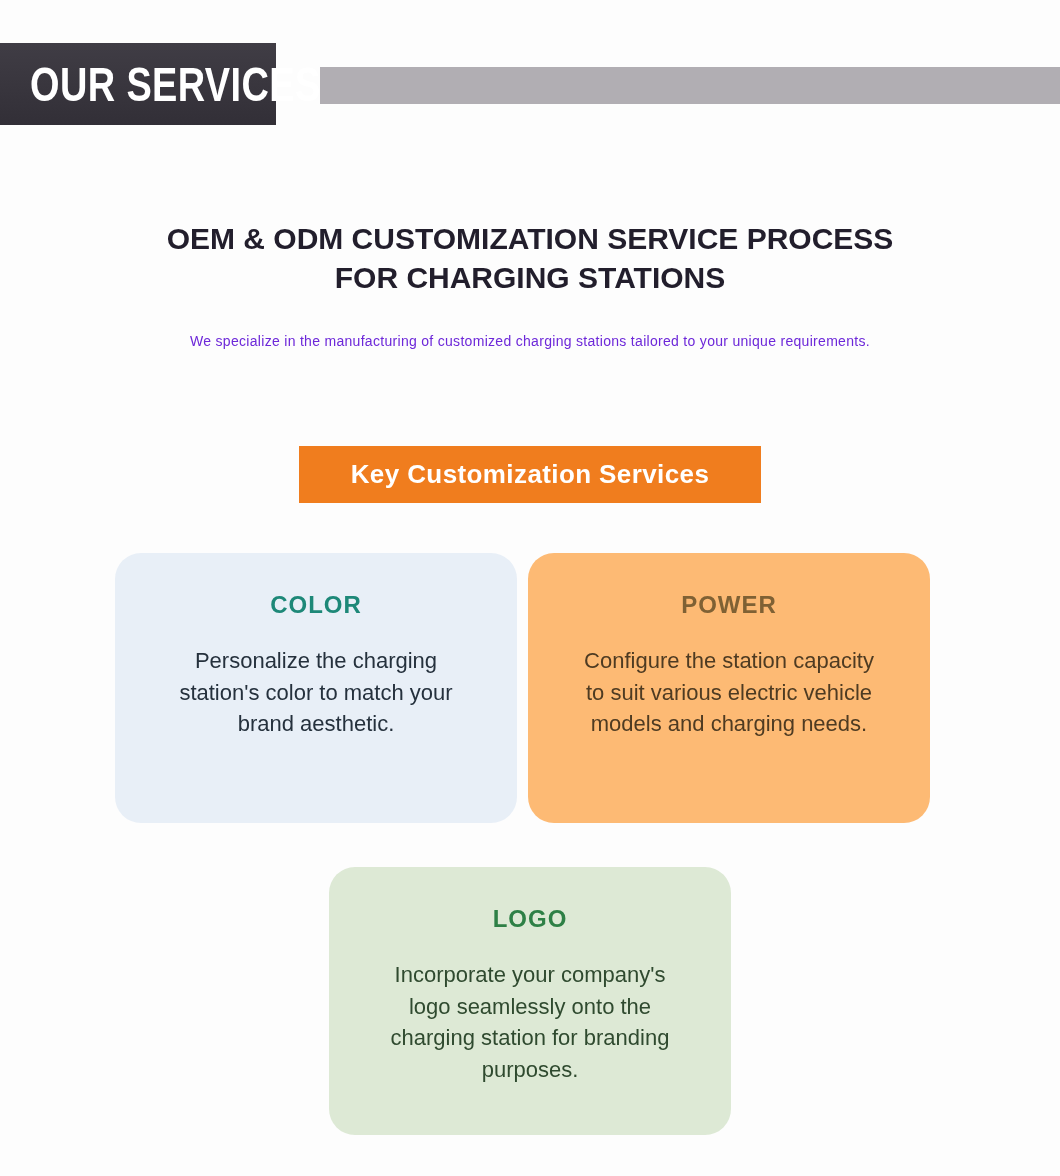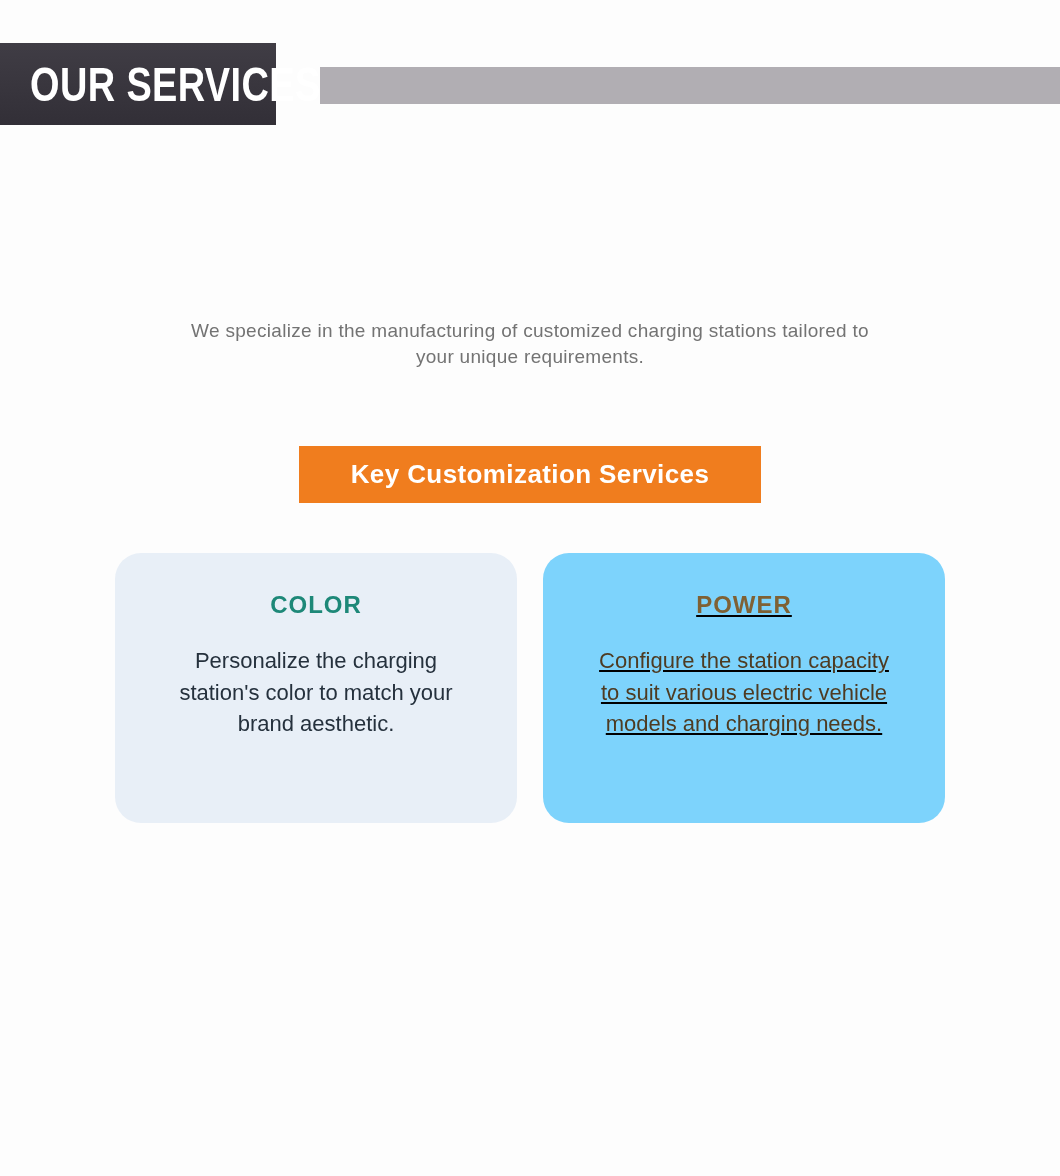--- a/index.html
+++ b/index.html
@@ -57,27 +57,27 @@
     left: 0;
     width: 100%;
     text-align: center;
     color: #221e2c;
     font-weight: bold;
     font-size: 30px;
     line-height: 39px;
   }
   .subtitle {
     position: absolute;
-    top: 318px;
+    top: 328px;
     left: 50%;
     transform: translateX(-50%);
     width: 720px;
     text-align: center;
-    color: #737373;
-    font-size: 19px;
+    color: #6d28d9;
+    font-size: 14px;
     line-height: 26px;
     letter-spacing: 0.3px;
   }
 
   
   .banner {
     position: absolute;
     top: 446px;
     left: 50%;
     transform: translateX(-50%);
@@ -96,21 +96,21 @@
     white-space: nowrap;
   }
 
   
   .cards-row {
     position: absolute;
     top: 553px;
     left: 115px;
     width: 830px;
     display: flex;
-    gap: 26px;
+    gap: 11px;
   }
   .card {
     position: relative;
     width: 402px;
     height: 270px;
     border-radius: 26px;
     box-sizing: border-box;
     padding: 38px 30px 0;
     text-align: center;
   }
@@ -134,21 +134,21 @@
   .card .card-body {
     font-size: 22px;
     line-height: 31.5px;
     margin: 0 auto;
   }
 
   .card-color { background: #e8eff7; --back: #f1f6fa; }
   .card-color .card-title { color: #1d8878; }
   .card-color .card-body  { color: #25313d; max-width: 280px; }
 
-  .card-power { background: #7dd3fc; text-decoration: underline; --back: #fdf3e2; }
+  .card-power { background: #fdba74; --back: #fdf3e2; }
   .card-power .card-title { color: #7f6134; }
   .card-power .card-body  { color: #4e3b22; max-width: 300px; }
 
   .card-logo {
     position: absolute;
     top: 867px;
     left: 329px;
     width: 402px;
     height: 268px;
     background: #dde9d5;
@@ -160,31 +160,39 @@
 </head>
 <body>
 
 <div class="page">
 
   <div class="header-gray-bar"></div>
   <div class="header-box">
     <span class="label">OUR SERVICES</span>
   </div>
 
+  <div class="main-title">
+    <div>OEM &amp; ODM CUSTOMIZATION SERVICE PROCESS</div>
+    <div>FOR CHARGING STATIONS</div>
+  </div>
   <div class="subtitle">We specialize in the manufacturing of customized charging stations tailored to your unique requirements.</div>
 
   <div class="banner">
     <span class="label">Key Customization Services</span>
   </div>
 
   <div class="cards-row">
     <div class="card card-color">
       <div class="card-title">COLOR</div>
       <div class="card-body">Personalize the charging station's color to match your brand aesthetic.</div>
     </div>
     <div class="card card-power">
       <div class="card-title">POWER</div>
       <div class="card-body">Configure the station capacity to suit various electric vehicle models and charging needs.</div>
     </div>
   </div>
 
+  <div class="card card-logo">
+    <div class="card-title">LOGO</div>
+    <div class="card-body">Incorporate your company's logo seamlessly onto the charging station for branding purposes.</div>
+  </div>
 
 </div>
 
 </body></html>

